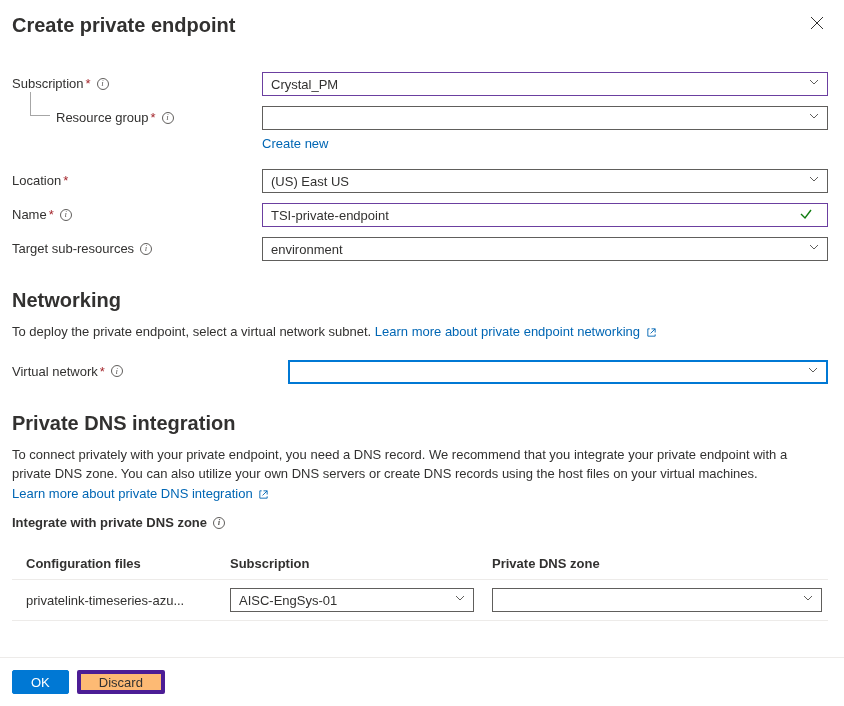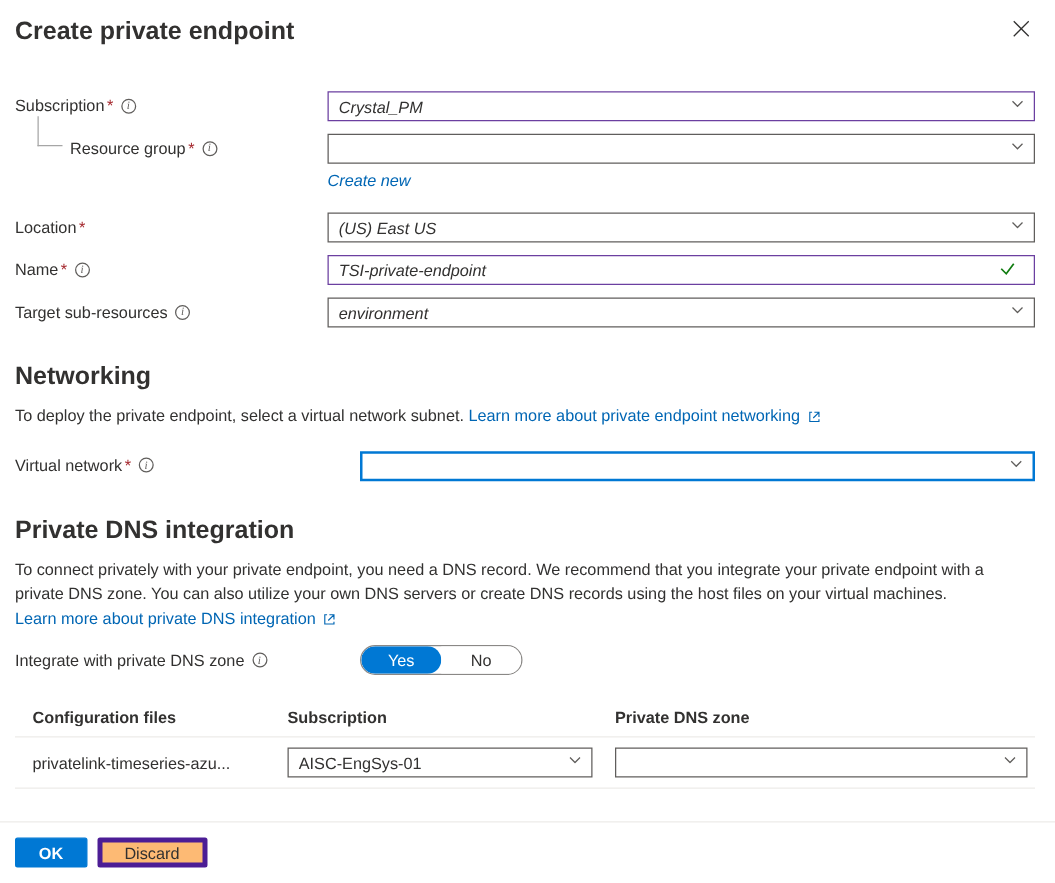--- a/index.html
+++ b/index.html
@@ -54,21 +54,20 @@
     position: absolute;
     left: 18px;
     top: -14px;
     width: 20px;
     height: 24px;
     border-left: 1px solid #a6a6a6;
     border-bottom: 1px solid #a6a6a6;
   }
   .field-col {
     flex: 1;
-    font-style: italic;
   }
   .label-text {
     color: #323130;
   }
   .req {
     color: #a4262c;
     margin-left: 2px;
   }
   .info-icon {
     display: inline-flex;
@@ -139,20 +138,21 @@
   .description {
     color: #323130;
     line-height: 1.5;
     margin-bottom: 10px;
   }
   .toggle-row {
     display: flex;
     align-items: center;
     margin-top: 4px;
     margin-bottom: 20px;
+    font-weight: bold;
   }
   .toggle-label { width: 276px; display: flex; align-items: center; }
   .segmented {
     display: inline-flex;
     border: 1px solid #8a8886;
     border-radius: 14px;
     overflow: hidden;
     height: 24px;
     width: 130px;
   }
@@ -207,21 +207,21 @@
     border-radius: 2px;
     cursor: pointer;
     display: inline-flex;
     align-items: center;
     justify-content: center;
   }
   .btn.primary {
     background: #0078d4;
     color: #fff;
     border: 1px solid #0078d4;
-    font-weight: 700;
+    font-weight: 400;
   }
   .btn.secondary {
     background: #fdba74;
     color: #323130;
     border: 4px solid #4c1d95;
   }
   .create-new-wrap { margin-top: 6px; }
 </style>
 </head>
 <body>
@@ -365,24 +365,20 @@
       <span class="ext-link-icon"><svg width="11" height="11" viewBox="0 0 12 12">
             <path d="M4 2 H2 V10 H10 V8 M6 2 H10 V6 M10 2 L5 7" stroke="#0066b4" stroke-width="1" fill="none"></path>
           </svg></span>
     </a>
   </div>
 
   <div class="toggle-row">
     <div class="toggle-label">
       <span class="label-text">Integrate with private DNS zone</span>
       <span class="info-icon">i</span>
-    </div>
-    <div class="segmented">
-      <div class="seg active">Yes</div>
-      <div class="seg inactive">No</div>
     </div>
   </div>
 
   <div class="dns-table">
     <div class="dns-header">
       <div class="col-config">Configuration files</div>
       <div class="col-sub">Subscription</div>
       <div class="col-zone">Private DNS zone</div>
     </div>
     <div class="dns-row">

